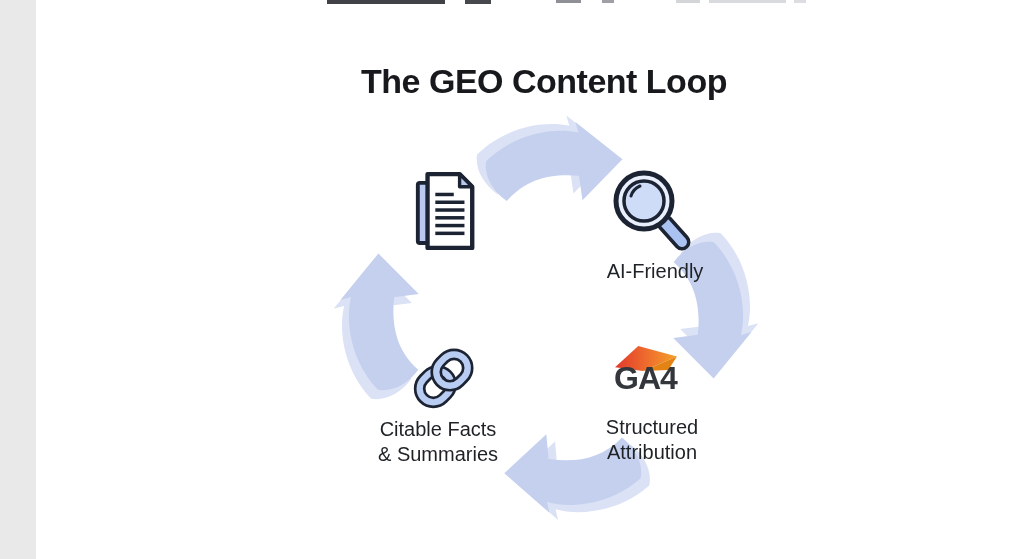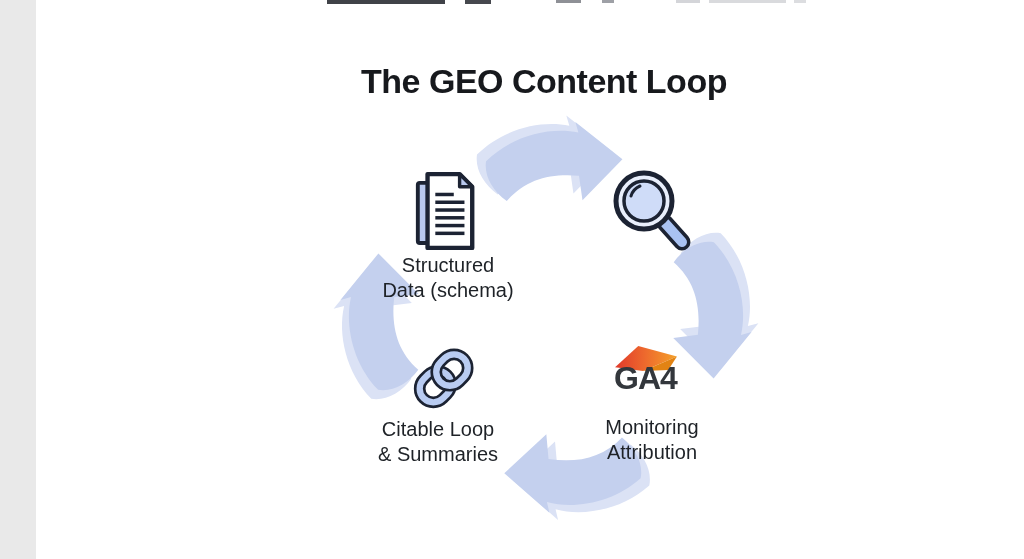--- a/index.html
+++ b/index.html
@@ -95,51 +95,48 @@
     <rect x="6" y="13" width="34" height="62" rx="2" fill="#b9c9ef" stroke="#1c2333" stroke-width="4"></rect>
     <path d="M 16,4 L 49,4 L 62,17 L 62,80 L 16,80 Z" fill="#ffffff" stroke="#1c2333" stroke-width="4.5" stroke-linejoin="round"></path>
     <path d="M 49,4 L 49,17 L 62,17 Z" fill="#b9c9ef" stroke="#1c2333" stroke-width="3.5" stroke-linejoin="round"></path>
     <line x1="24" y1="25" x2="43" y2="25" stroke="#1c2333" stroke-width="3.6"></line>
     <line x1="24" y1="33" x2="54" y2="33" stroke="#1c2333" stroke-width="3.6"></line>
     <line x1="24" y1="41" x2="54" y2="41" stroke="#1c2333" stroke-width="3.6"></line>
     <line x1="24" y1="49" x2="54" y2="49" stroke="#1c2333" stroke-width="3.6"></line>
     <line x1="24" y1="57" x2="54" y2="57" stroke="#1c2333" stroke-width="3.6"></line>
     <line x1="24" y1="65" x2="54" y2="65" stroke="#1c2333" stroke-width="3.6"></line>
   </svg>
-  <div class="step-label label-1">
-    <span>Structured</span>
-    <span>Data (schema)</span>
-  </div>
 
   <svg class="icon mag-icon" viewBox="0 0 90 90">
     <line x1="59" y1="57" x2="76" y2="76" stroke="#1c2333" stroke-width="17" stroke-linecap="round"></line>
     <line x1="59" y1="57" x2="76" y2="76" stroke="#a9c2f2" stroke-width="10" stroke-linecap="round"></line>
     <circle cx="38" cy="35" r="28" fill="#e9effc" stroke="#1c2333" stroke-width="5"></circle>
     <circle cx="38" cy="35" r="20" fill="#cfdcf8" stroke="#1c2333" stroke-width="3.5"></circle>
     <path d="M 25,30 A 16 16 0 0 1 34,20" fill="none" stroke="#1c2333" stroke-width="3" stroke-linecap="round"></path>
   </svg>
   <div class="step-label label-2">
+    <span>AI-Friendly</span>
   </div>
 
   <svg class="icon ga4-mark" viewBox="0 0 68 30">
     <polygon points="2,24 26,2 66,13 31,28" fill="url(#ga4g)"></polygon>
     <polygon points="31,28 66,13 57,27" fill="#e28313"></polygon>
   </svg>
   <div class="ga4-text">GA4</div>
   <div class="step-label label-3">
-    <span>Monitoring</span>
+    <span>Structured</span>
     <span>Attribution</span>
   </div>
 
   <svg class="icon chain-icon" viewBox="0 0 80 80">
     <g transform="rotate(-45 40 40)">
       <rect x="12" y="26" width="34" height="28" rx="14" fill="none" stroke="#1c2333" stroke-width="12"></rect>
       <rect x="12" y="26" width="34" height="28" rx="14" fill="none" stroke="#b9ccf2" stroke-width="6.5"></rect>
       <rect x="36" y="26" width="34" height="28" rx="14" fill="none" stroke="#1c2333" stroke-width="12"></rect>
       <rect x="36" y="26" width="34" height="28" rx="14" fill="none" stroke="#b9ccf2" stroke-width="6.5"></rect>
     </g>
   </svg>
   <div class="step-label label-4">
-    <span>Citable Loop</span>
+    <span>Citable Facts</span>
     <span>&amp; Summaries</span>
   </div>
 
 </div>
 
 </body></html>

